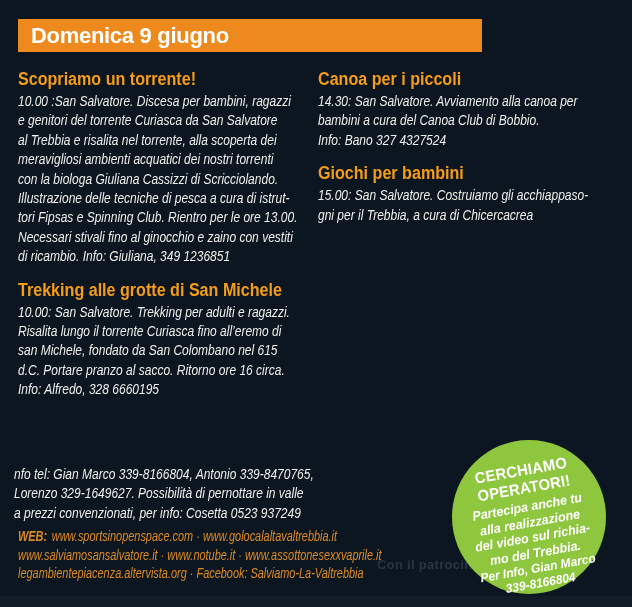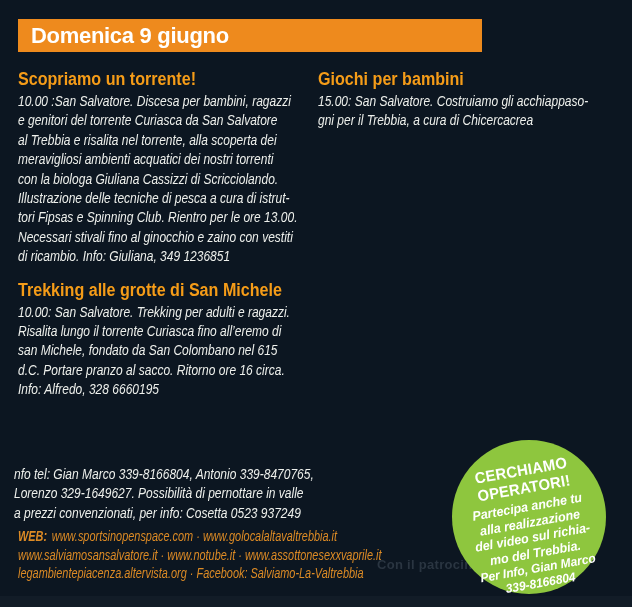--- a/index.html
+++ b/index.html
@@ -126,20 +126,26 @@
     <p class="event-body">10.00: San Salvatore. Trekking per adulti e ragazzi.
 Risalita lungo il torrente Curiasca fino all’eremo di
 san Michele, fondato da San Colombano nel 615
 d.C. Portare pranzo al sacco. Ritorno ore 16 circa.
 Info: Alfredo, 328 6660195</p>
   </section>
 </div>
 
 <div class="col col-right">
   <section class="event-section">
+    <h3 class="event-title">Canoa per i piccoli</h3>
+    <p class="event-body">14.30: San Salvatore. Avviamento alla canoa per
+bambini a cura del Canoa Club di Bobbio.
+Info: Bano 327 4327524</p>
+  </section>
+  <section class="event-section">
     <h3 class="event-title">Giochi per bambini</h3>
     <p class="event-body">15.00: San Salvatore. Costruiamo gli acchiappaso-
 gni per il Trebbia, a cura di Chicercacrea</p>
   </section>
 </div>
 
 <div class="footer-info">nfo tel: Gian Marco 339-8166804, Antonio 339-8470765,
 Lorenzo 329-1649627. Possibilità di pernottare in valle
 a prezzi convenzionati, per info: Cosetta 0523 937249</div>
 

